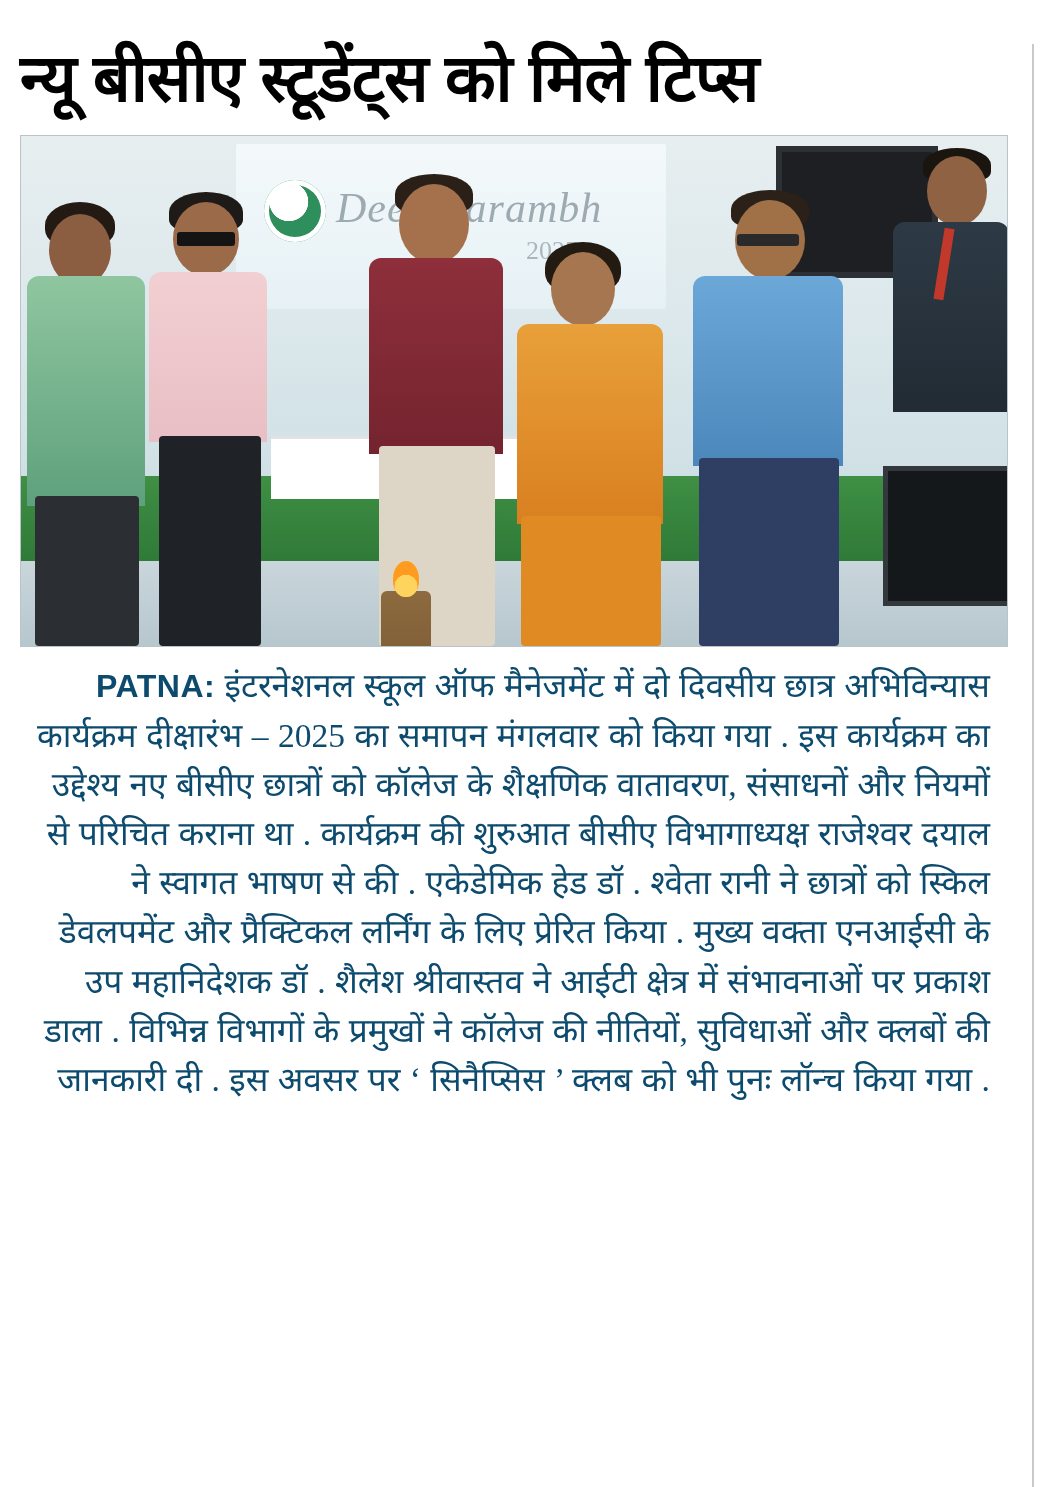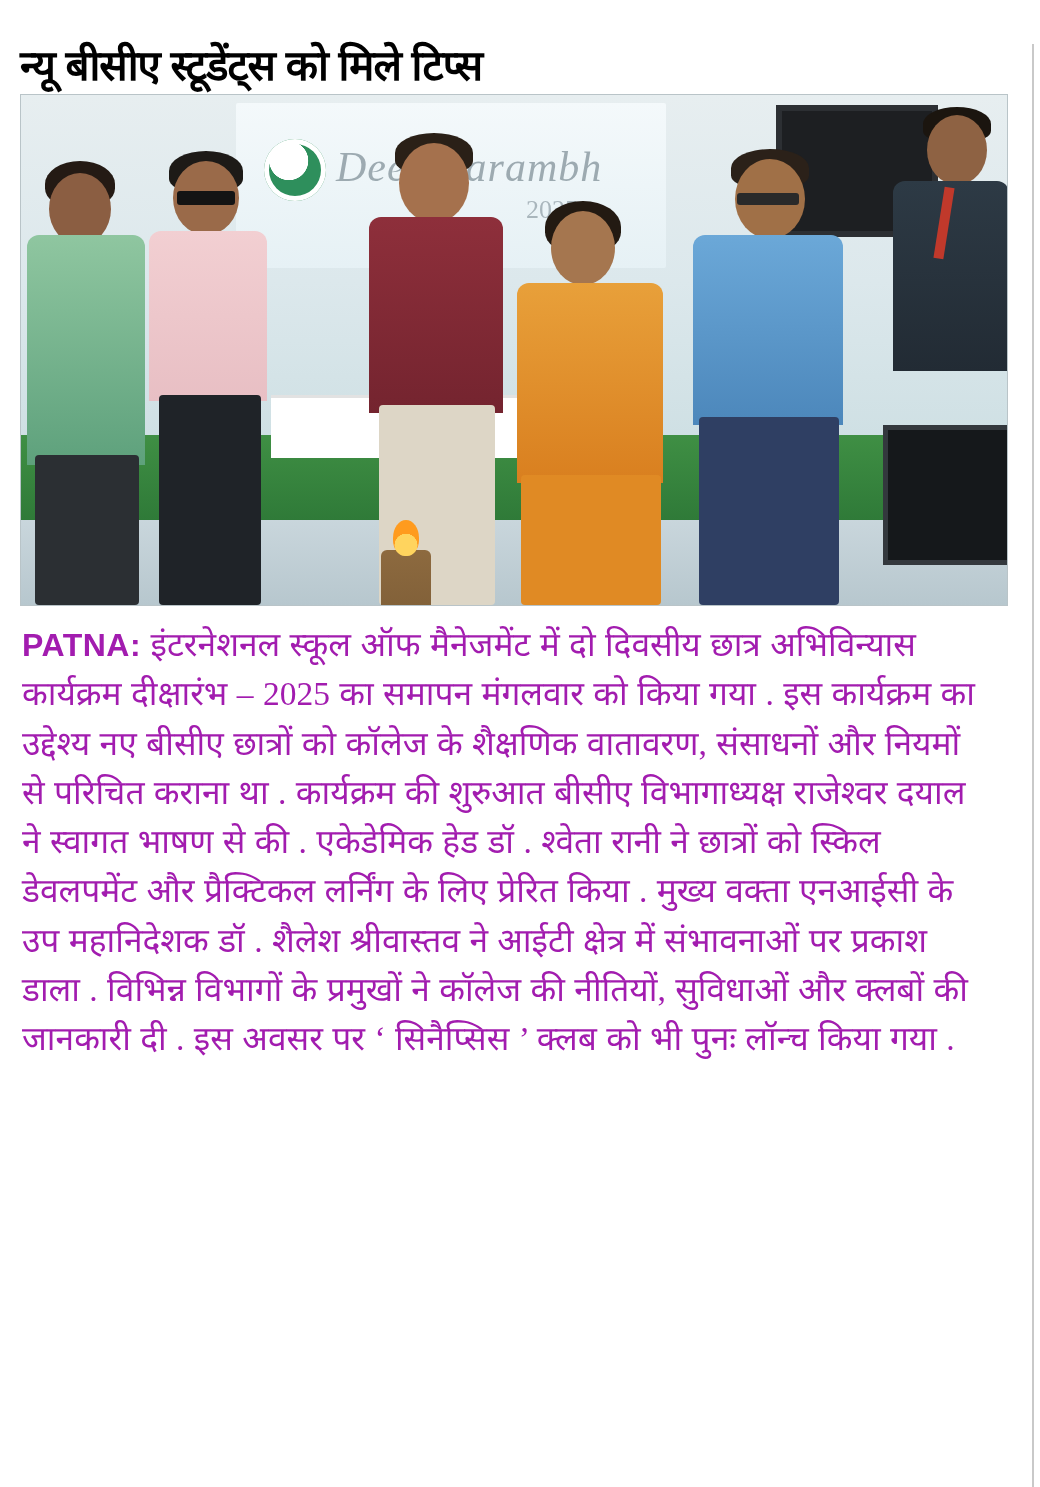--- a/index.html
+++ b/index.html
@@ -31,25 +31,25 @@
     top: 0;
     right: 6px;
     width: 2px;
     height: 1487px;
     background: #c9c9c9;
   }
 
   .headline {
     font-family: "Liberation Sans", sans-serif;
     font-weight: bold;
-    font-size: 42px;
+    font-size: 66px;
     line-height: 1.05;
     letter-spacing: -1px;
     color: #000000;
-    margin: 44px 0 6px 0;
+    margin: 44px 0 22px 0;
     padding-left: 4px;
     white-space: nowrap;
   }
 
   
   .photo {
     position: relative;
     width: 988px;
     height: 512px;
     margin: 0 0 0 4px;
@@ -158,22 +158,22 @@
   .p6 .body { left: 872px; top: 86px; width: 116px; height: 190px; background: linear-gradient(180deg,#2d3a45,#222b34); }
   .p6 .lanyard { position:absolute; left:918px; top:92px; width:10px; height:72px; background:#c0392b; transform: rotate(9deg); }
 
   
   .article {
     margin: 14px 0 0 6px;
     width: 968px;
     font-family: "Liberation Serif", serif;
     font-size: 33.5px;
     line-height: 1.47;
-    color: #a21caf;
-    text-align: left;
+    color: #0c4a6e;
+    text-align: right;
     word-spacing: 1px;
   }
   .dateline {
     font-family: "Liberation Sans", sans-serif;
     font-weight: bold;
     font-size: 32px;
     letter-spacing: .5px;
   }
   .teaser {
     margin: 26px 0 0 6px;

